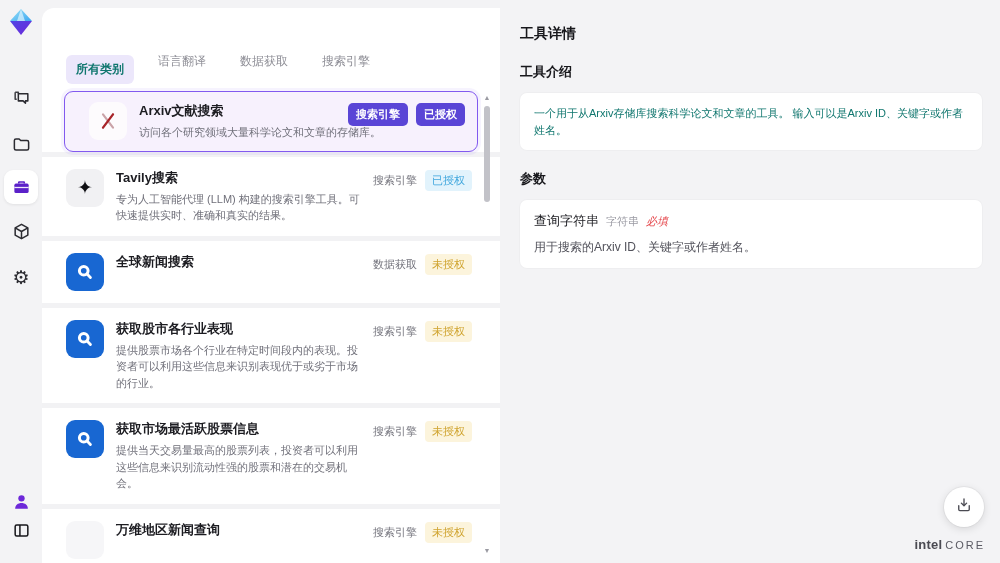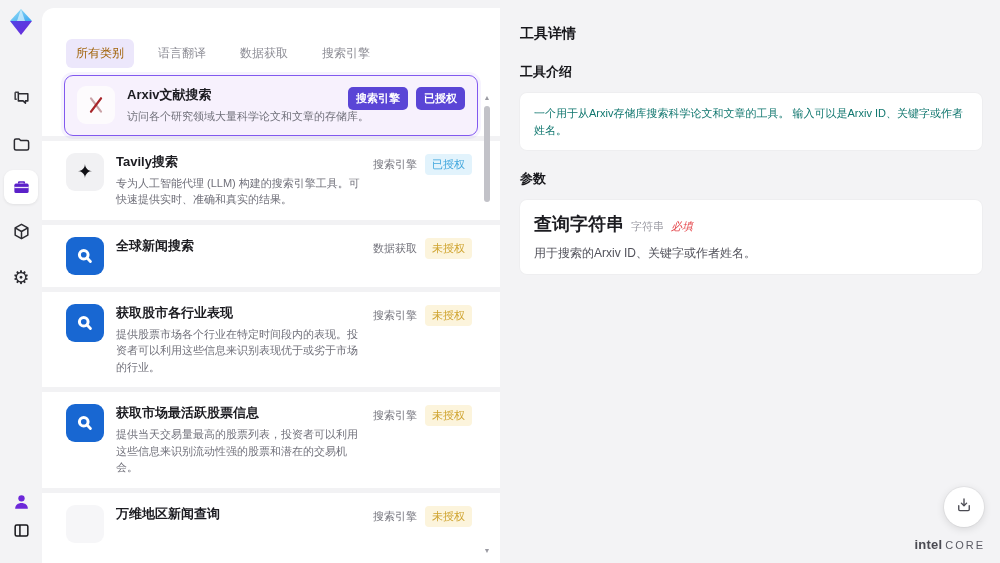--- a/index.html
+++ b/index.html
@@ -16,25 +16,25 @@
   .rail-btn { position:absolute; left:4px; width:34px; height:34px; display:flex; align-items:center; justify-content:center; border-radius:9px; cursor:pointer; }
   .rail-btn.active { background:#ffffff; box-shadow:0 1px 3px rgba(0,0,0,.08); }
   .rail-btn svg { display:block; }
   .gear-glyph { font-size:19px; color:#2b2b31; line-height:1; }
   
   .panel { position:absolute; left:42px; top:8px; width:458px; height:555px; background:#ffffff; border-top-left-radius:12px; overflow:hidden; }
   .panel-head { padding:18px 24px 0 24px; }
   .panel-title { font-size:15px; font-weight:bold; color:#17171b; }
   .tabs { display:flex; align-items:center; gap:14px; margin-top:13px; }
   .tab { font-size:12px; color:#8e8e96; padding:6px 10px; border-radius:6px; cursor:pointer; white-space:nowrap; }
-  .tab.active { background:#ece7fb; color:#a16207; font-weight:normal; }
+  .tab.active { background:#ece7fb; color:#0f766e; font-weight:bold;margin-top:16px; }
   .list { margin-top:7px; }
   .sep { height:5px; background:#f2f2f4; }
   .row { background:#fff; display:flex; gap:12px; padding:12px 30px 12px 24px; position:relative; }
-  .row.selected { margin:0 22px; border:1.5px solid #8259ef; background:#f7f1fd; border-radius:9px; padding:10px 12px; box-shadow:0 0 0 3px rgba(130,89,239,.07); }
+  .row.selected { margin:0 22px; border:1.5px solid #8259ef; background:#f7f1fd; border-radius:9px; padding:10px 24px; box-shadow:0 0 0 3px rgba(130,89,239,.07); }
   .tile { width:38px; height:38px; border-radius:9px; flex-shrink:0; display:flex; align-items:center; justify-content:center; }
   .tile-arxiv { background:#fdfbfd; }
   .tile-sparkle { background:#f1f1f3; font-size:19px; color:#101014; }
   .tile-blue { background:#1867d2; }
   .tile-news { background:#f6f6f8; }
   .row-main { flex:1; min-width:0; }
   .row-title { font-size:13px; font-weight:bold; color:#1c1c21; }
   .row-desc { font-size:11px; color:#70707a; line-height:1.5; margin-top:4px; max-width:252px; }
   .row.selected .row-desc { max-width:none; }
   .badges { position:absolute; top:13px; display:flex; gap:8px; align-items:center; }
@@ -50,21 +50,21 @@
   .vscroll .arr { font-size:7px; color:#9a9aa2; line-height:8px; }
   .vscroll .track { flex:1; width:6px; position:relative; }
   .vscroll .thumb { position:absolute; top:4px; left:0; width:6px; height:96px; background:#c2c2c8; border-radius:3px; }
   
   .details { position:absolute; left:520px; top:0; width:462px; }
   .details-title { font-size:14px; font-weight:bold; margin-top:25px; color:#17171b; }
   .section-title { font-size:13px; font-weight:bold; margin-top:20px; color:#17171b; }
   .card { background:#fff; border-radius:7px; margin-top:12px; padding:12px 14px; box-shadow:0 0 0 1px rgba(0,0,0,.02); }
   .intro-text { font-size:11px; color:#0f766e; line-height:1.5; }
   .param-line { display:flex; align-items:baseline; gap:7px; }
-  .param-name { font-size:18px; font-weight:bold; color:#1c1c21; }
+  .param-name { font-size:13px; font-weight:normal; color:#1c1c21; }
   .param-type { font-size:11px; color:#9a9aa3; }
   .param-req { font-size:11px; color:#e5484d;font-style:italic; }
   .param-desc { font-size:12px; color:#52525b; margin-top:9px; }
   
   .fab { position:absolute; right:16px; bottom:36px; width:40px; height:40px; border-radius:50%; background:#fff; box-shadow:0 2px 8px rgba(0,0,0,.12), 0 0 0 1px rgba(0,0,0,.04); display:flex; align-items:center; justify-content:center; cursor:pointer; }
   .brand { position:absolute; right:15px; bottom:11px; display:flex; align-items:baseline; gap:3px;text-align:center; }
   .brand-intel { font-size:13px; font-weight:bold; color:#4a4a52; letter-spacing:.2px; }
   .brand-core { font-size:11px; color:#5a5a63; letter-spacing:2px; }
 </style>
 </head>

